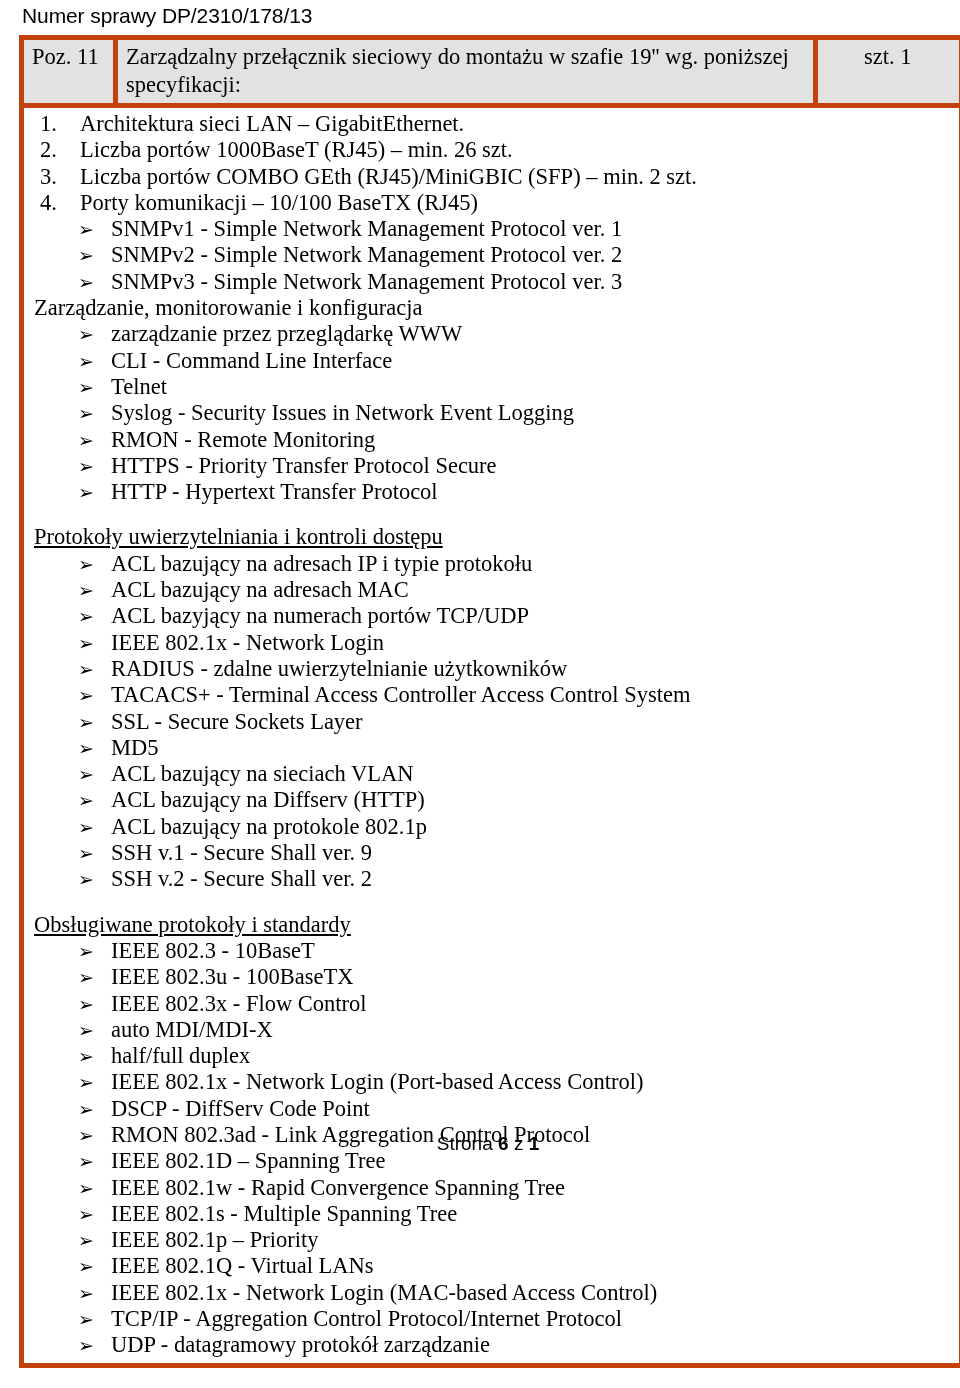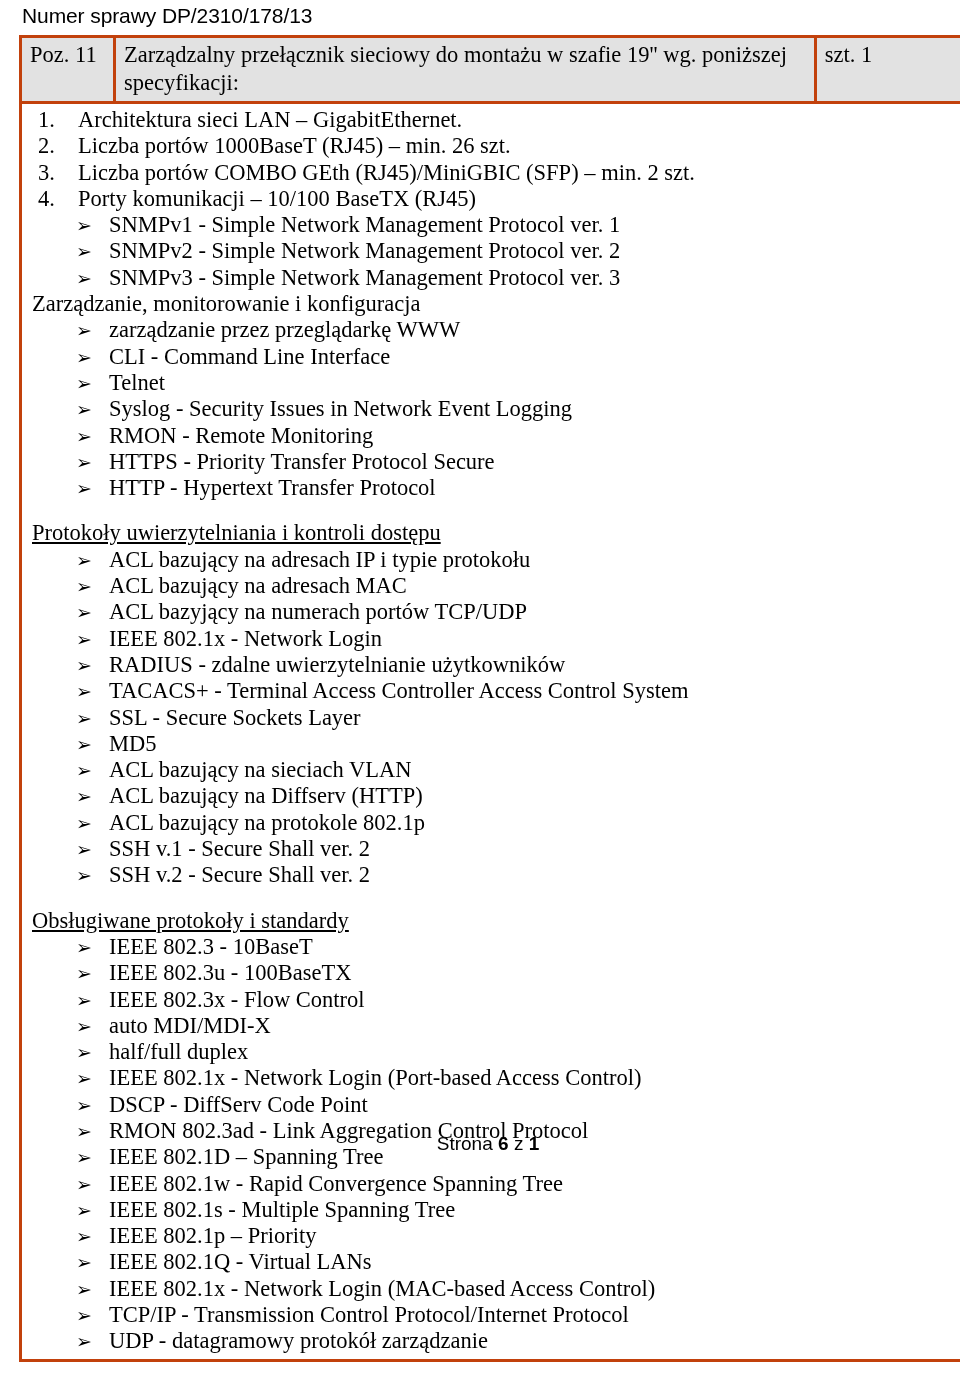--- a/index.html
+++ b/index.html
@@ -38,37 +38,38 @@
   }
 
   
   .spec-table {
     border-collapse: collapse;
     width: 944px;
     margin-left: 3px;
     table-layout: fixed;
   }
   .spec-table td {
-    border: 3px solid #c2410c;
+    border: 5px solid #c2410c;
     vertical-align: top;
     padding: 3px 6px 4px 8px;
   }
   .head-row td {
     background: #e2e2e2;
   }
   .col-poz   { width: 94px; }
   .col-desc  { width: 700px; }
   .col-qty   { width: 146px; }
 
   .head-row .cell-text {
     font-size: 22.5px;
     line-height: 28px;
   }
   .head-row .cell-text.qty {
     white-space: nowrap;
+    margin-left: 38px;
   }
 
   .body-cell {
     padding: 2px 6px 6px 8px;
   }
 
   
   .num-list {
     list-style: none;
     margin: 0;
@@ -191,40 +192,40 @@
                 <li><span class="bullet">➢</span><span>ACL bazujący na adresach MAC</span></li>
                 <li><span class="bullet">➢</span><span>ACL bazyjący na numerach portów TCP/UDP</span></li>
                 <li><span class="bullet">➢</span><span>IEEE 802.1x - Network Login</span></li>
                 <li><span class="bullet">➢</span><span>RADIUS - zdalne uwierzytelnianie użytkowników</span></li>
                 <li><span class="bullet">➢</span><span>TACACS+ - Terminal Access Controller Access Control System</span></li>
                 <li><span class="bullet">➢</span><span>SSL - Secure Sockets Layer</span></li>
                 <li><span class="bullet">➢</span><span>MD5</span></li>
                 <li><span class="bullet">➢</span><span>ACL bazujący na sieciach VLAN</span></li>
                 <li><span class="bullet">➢</span><span>ACL bazujący na Diffserv (HTTP)</span></li>
                 <li><span class="bullet">➢</span><span>ACL bazujący na protokole 802.1p</span></li>
-                <li><span class="bullet">➢</span><span>SSH v.1 - Secure Shall ver. 2</span></li>
+                <li><span class="bullet">➢</span><span>SSH v.1 - Secure Shall ver. 9</span></li>
                 <li><span class="bullet">➢</span><span>SSH v.2 - Secure Shall ver. 2</span></li>
               </ul>
               <div class="section-head gap">Obsługiwane protokoły i standardy</div>
               <ul class="arrow-list">
                 <li><span class="bullet">➢</span><span>IEEE 802.3 - 10BaseT</span></li>
                 <li><span class="bullet">➢</span><span>IEEE 802.3u - 100BaseTX</span></li>
                 <li><span class="bullet">➢</span><span>IEEE 802.3x - Flow Control</span></li>
                 <li><span class="bullet">➢</span><span>auto MDI/MDI-X</span></li>
                 <li><span class="bullet">➢</span><span>half/full duplex</span></li>
                 <li><span class="bullet">➢</span><span>IEEE 802.1x - Network Login (Port-based Access Control)</span></li>
                 <li><span class="bullet">➢</span><span>DSCP - DiffServ Code Point</span></li>
                 <li><span class="bullet">➢</span><span>RMON 802.3ad - Link Aggregation Control Protocol</span></li>
                 <li><span class="bullet">➢</span><span>IEEE 802.1D – Spanning Tree</span></li>
                 <li><span class="bullet">➢</span><span>IEEE 802.1w - Rapid Convergence Spanning Tree</span></li>
                 <li><span class="bullet">➢</span><span>IEEE 802.1s - Multiple Spanning Tree</span></li>
                 <li><span class="bullet">➢</span><span>IEEE 802.1p – Priority</span></li>
                 <li><span class="bullet">➢</span><span>IEEE 802.1Q - Virtual LANs</span></li>
                 <li><span class="bullet">➢</span><span>IEEE 802.1x - Network Login (MAC-based Access Control)</span></li>
-                <li><span class="bullet">➢</span><span>TCP/IP - Transmission Control Protocol/Internet Protocol</span></li>
+                <li><span class="bullet">➢</span><span>TCP/IP - Aggregation Control Protocol/Internet Protocol</span></li>
                 <li><span class="bullet">➢</span><span>UDP - datagramowy protokół zarządzanie</span></li>
               </ul>
             </div>
 
         </td>
       </tr>
     </tbody>
   </table>
 
   <div class="doc-footer">

